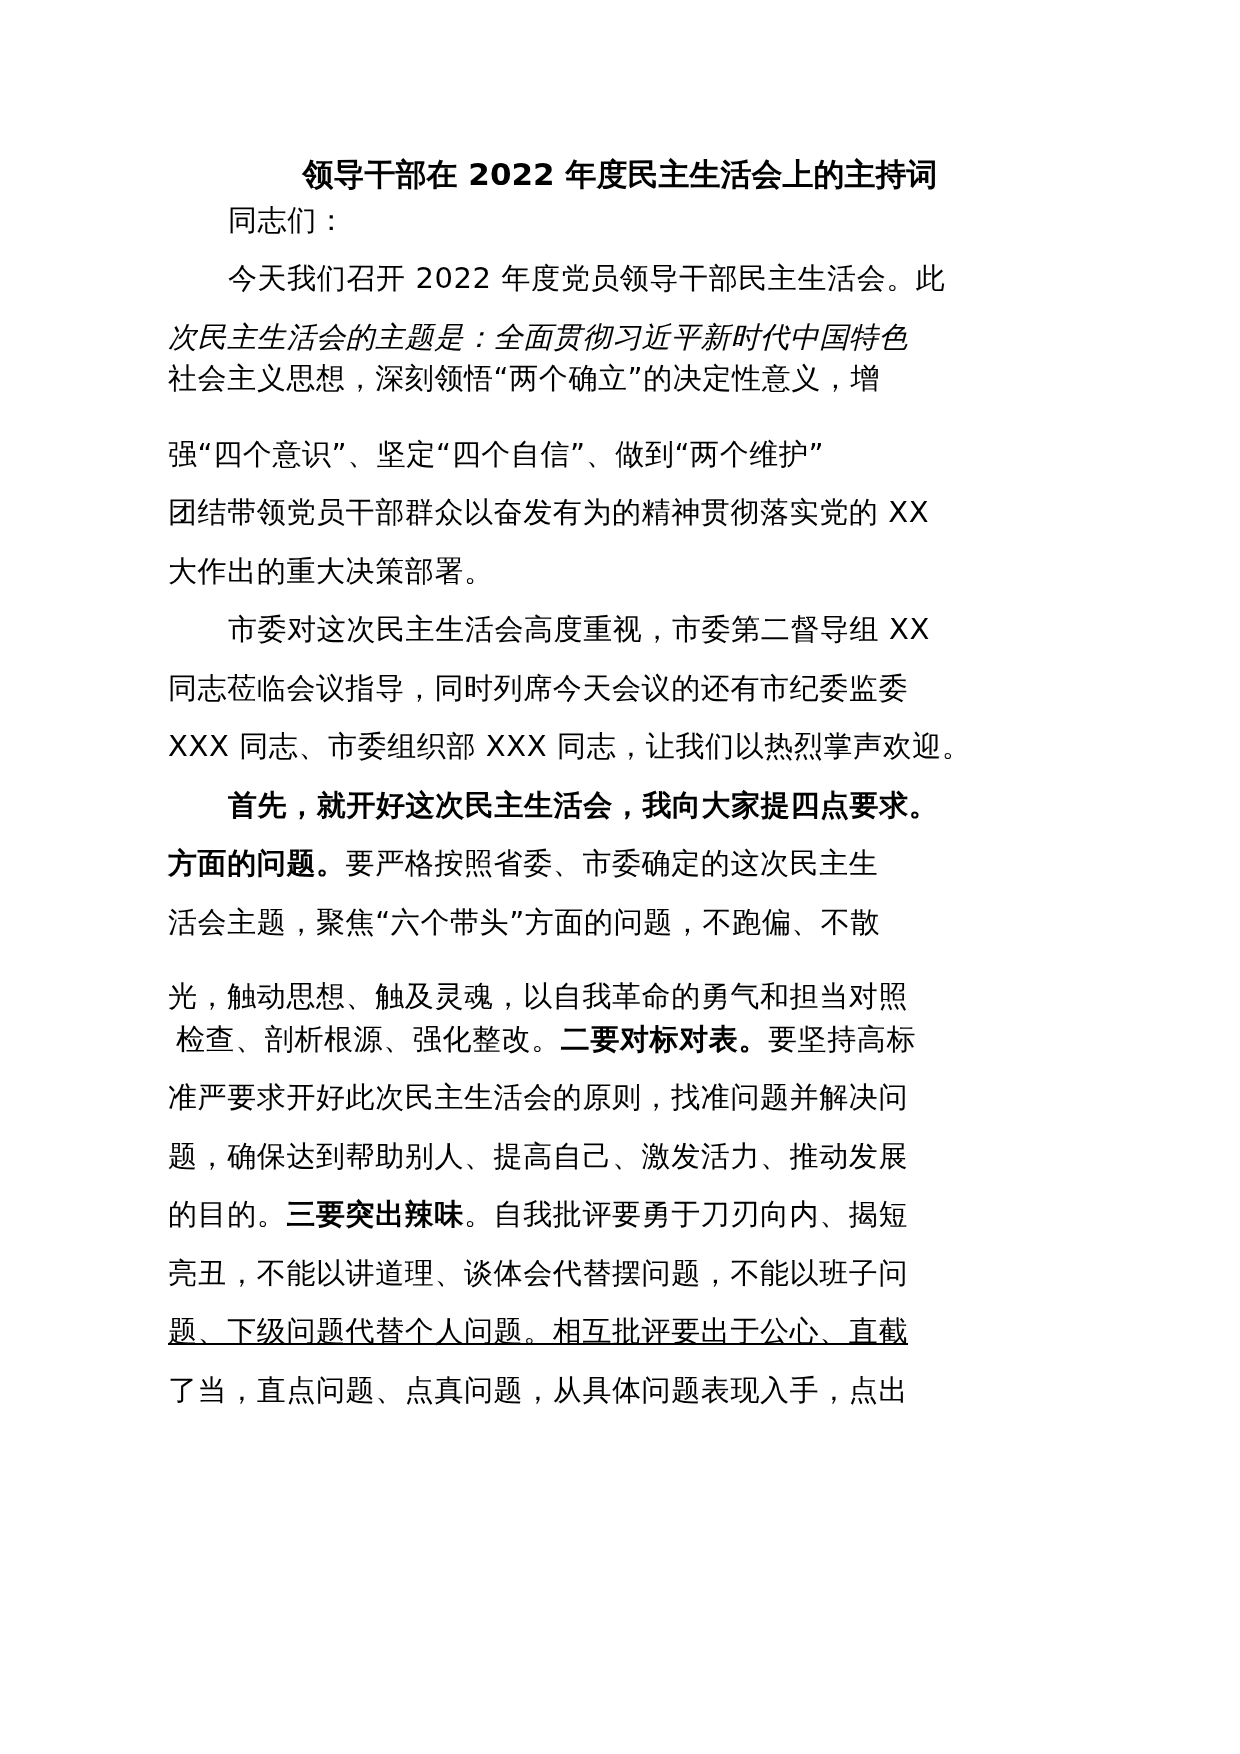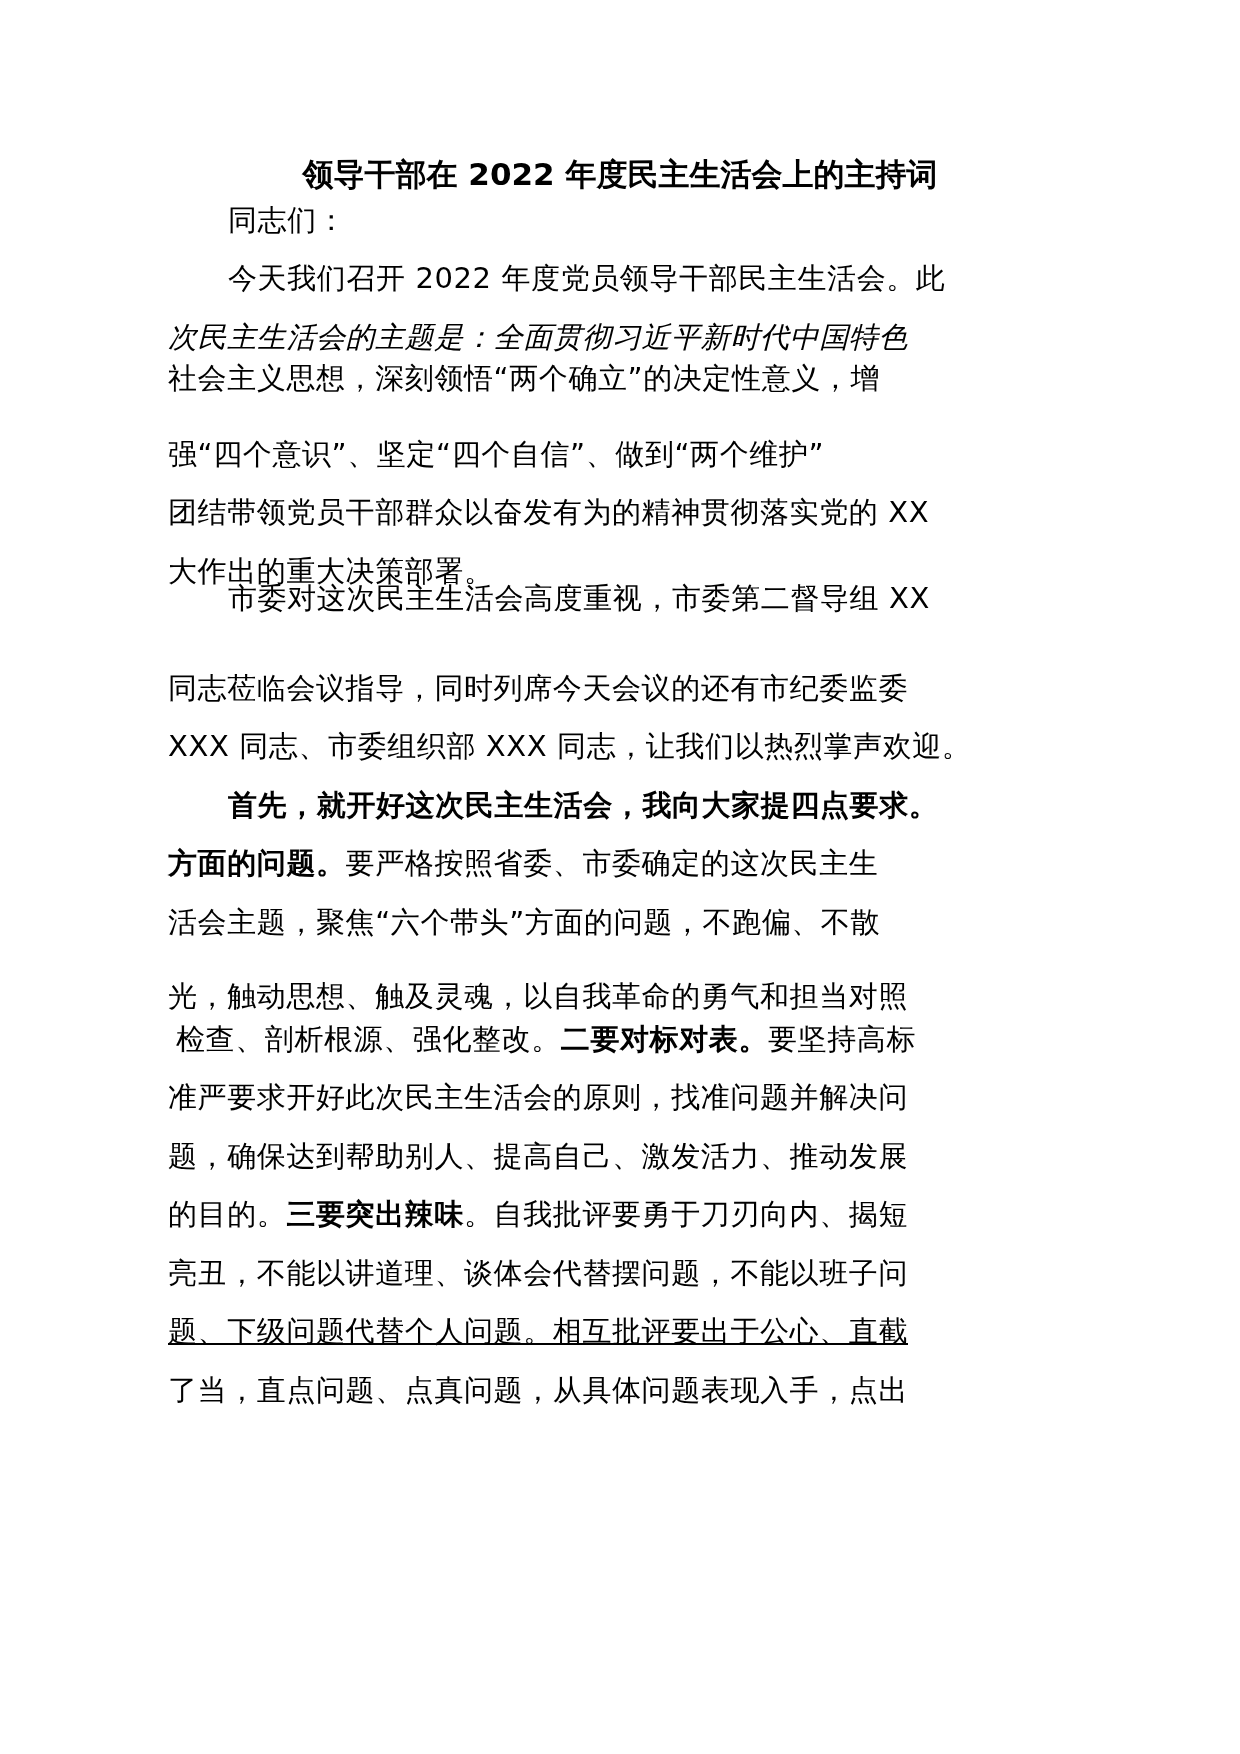--- a/index.html
+++ b/index.html
@@ -52,21 +52,21 @@
 <div class="page">
   <div class="title">领导干部在 2022 年度民主生活会上的主持词</div>
   <div class="line indent" style="top:200px;">同志们：</div>
   <div id="body-lines">
       <div class="line indent" style="top: 258px; text-align: right;"><span>今天我们召开 2022 年度党员领导干部民主生活会。此</span></div>
       <div class="line" style="top: 316.5px; font-style: italic;"><span>次民主生活会的主题是：全面贯彻习近平新时代中国特色</span></div>
       <div class="line" style="top: 358px;"><span>社会主义思想，深刻领悟“两个确立”的决定性意义，增</span></div>
       <div class="line" style="top: 433.5px;"><span>强“四个意识”、坚定“四个自信”、做到“两个维护”</span></div>
       <div class="line" style="top: 492px;"><span>团结带领党员干部群众以奋发有为的精神贯彻落实党的 XX</span></div>
       <div class="line" style="top: 550.5px;"><span>大作出的重大决策部署。</span></div>
-      <div class="line indent" style="top: 578px;"><span>市委对这次民主生活会高度重视，市委第二督导组 XX</span></div>
+      <div class="line indent" style="top: 609px;"><span>市委对这次民主生活会高度重视，市委第二督导组 XX</span></div>
       <div class="line" style="top: 667.5px;"><span>同志莅临会议指导，同时列席今天会议的还有市纪委监委</span></div>
       <div class="line" style="top: 726px;"><span>XXX 同志、市委组织部 XXX 同志，让我们以热烈掌声欢迎。</span></div>
       <div class="line indent" style="top: 784.5px;"><span class="b">首先，就开好这次民主生活会，我向大家提四点要求。</span></div>
       <div class="line" style="top: 843px;"><span class="b">方面的问题。</span><span>要严格按照省委、市委确定的这次民主生</span></div>
       <div class="line" style="top: 901.5px;"><span>活会主题，聚焦“六个带头”方面的问题，不跑偏、不散</span></div>
       <div class="line" style="top: 976px;"><span>光，触动思想、触及灵魂，以自我革命的勇气和担当对照</span></div>
       <div class="line" style="top: 1018.5px; margin-left: 8px;"><span>检查、剖析根源、强化整改。</span><span class="b">二要对标对表。</span><span>要坚持高标</span></div>
       <div class="line" style="top: 1077px;"><span>准严要求开好此次民主生活会的原则，找准问题并解决问</span></div>
       <div class="line" style="top: 1135.5px;"><span>题，确保达到帮助别人、提高自己、激发活力、推动发展</span></div>
       <div class="line" style="top: 1194px;"><span>的目的。</span><span class="b">三要突出辣味</span><span>。自我批评要勇于刀刃向内、揭短</span></div>

